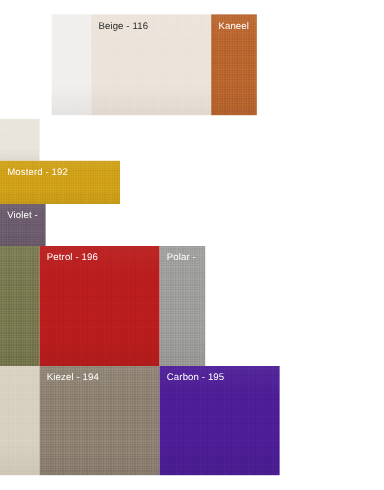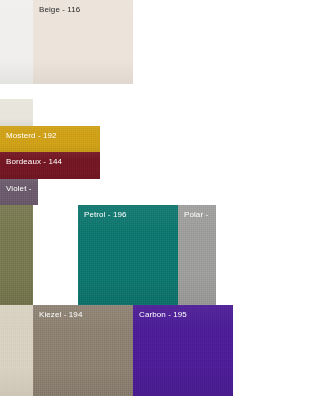--- a/index.html
+++ b/index.html
@@ -87,41 +87,41 @@
     font-family: "Liberation Sans", sans-serif;
   }
 
   .label-light { color: #ffffff; }
   .label-dark  { color: #2b2b2b; }
 </style>
 </head>
 <body>
 
 <div id="swatch-grid">
-    <div class="swatch-row" style="top: 0px; height: 84px;">
+    <div class="swatch-row" style="top: 12px; height: 84px; padding-left: 43px;">
       <div class="swatch" style="width: 33px; background-color: rgb(240, 239, 237);"></div>
       <div class="swatch" style="width: 100px; background-color: rgb(236, 227, 218);">
         <span class="swatch-label label-dark">Beige - 116</span>
+      </div>
+      <div class="swatch" style="width: 38px; background-color: rgb(185, 101, 46);">
+        <span class="swatch-label label-light">Kaneel</span>
       </div>
     </div>
     <div class="swatch-row" style="top: 99px; height: 106px; flex-direction: column;">
       <div class="swatch" style="width: 33px; background-color: rgb(232, 229, 220);"></div>
       <div class="swatch" style="width: 100px; background-color: rgb(207, 160, 24);">
         <span class="swatch-label label-light">Mosterd - 192</span>
       </div>
-      <div class="swatch" style="width: 100px; background-color: rgb(115, 23, 36);">
-        <span class="swatch-label label-light">Bordeaux - 144</span>
-      </div>
       <div class="swatch" style="width: 38px; background-color: rgb(107, 91, 108);">
         <span class="swatch-label label-light">Violet -</span>
       </div>
     </div>
     <div class="swatch-row" style="top: 205px; height: 100px;">
       <div class="swatch" style="width: 33px; background-color: rgb(119, 120, 79);"></div>
-      <div class="swatch" style="width: 100px; background-color: #0f766e; margin-left: 45px;">
+      <div class="swatch" style="width: 100px; background-color: #b91c1c;">
         <span class="swatch-label label-light">Petrol - 196</span>
       </div>
       <div class="swatch" style="width: 38px; background-color: rgb(157, 157, 155);">
         <span class="swatch-label label-light">Polar -</span>
       </div>
     </div>
     <div class="swatch-row" style="top: 305px; height: 91px;">
       <div class="swatch" style="width: 33px; background-color: rgb(216, 208, 192);"></div>
       <div class="swatch" style="width: 100px; background-color: rgb(140, 128, 113);">
         <span class="swatch-label label-light">Kiezel - 194</span>

